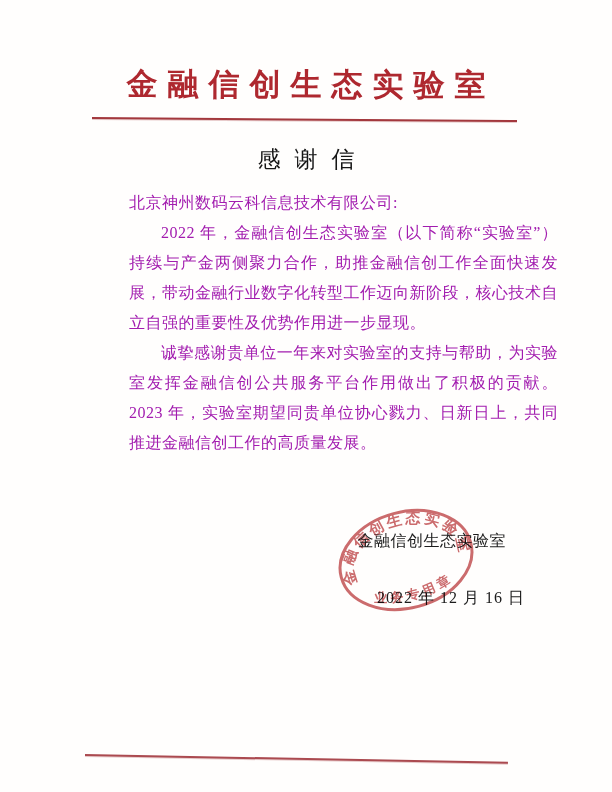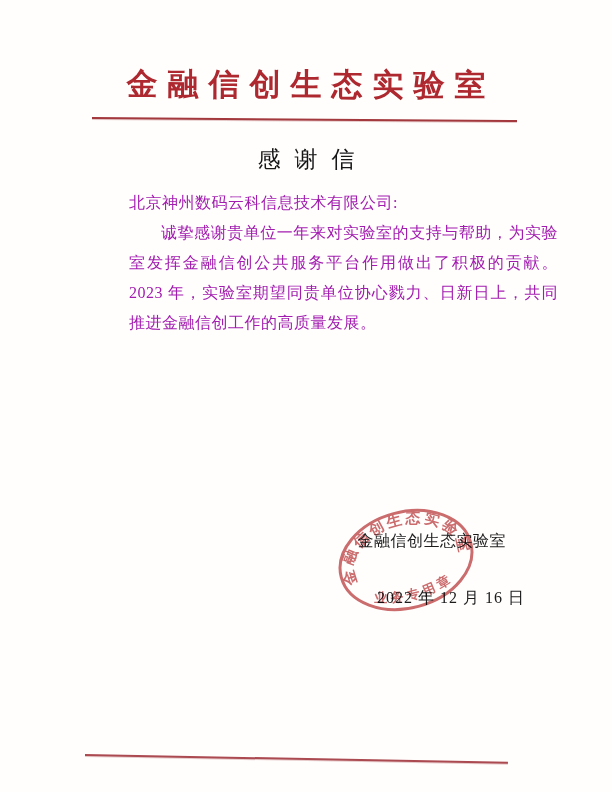--- a/index.html
+++ b/index.html
@@ -115,20 +115,21 @@
 <div class="page">
 
   <h1 class="letterhead-title">金融信创生态实验室</h1>
 
   <div class="rule rule-top"></div>
 
   <h2 class="letter-title">感谢信</h2>
 
   <div class="body-text">
     <p class="recipient">北京神州数码云科信息技术有限公司:</p>
+    <p class="para">2022 年，金融信创生态实验室（以下简称“实验室”）持续与产金两侧聚力合作，助推金融信创工作全面快速发展，带动金融行业数字化转型工作迈向新阶段，核心技术自立自强的重要性及优势作用进一步显现。</p>
     <p class="para">诚挚感谢贵单位一年来对实验室的支持与帮助，为实验室发挥金融信创公共服务平台作用做出了积极的贡献。2023 年，实验室期望同贵单位协心戮力、日新日上，共同推进金融信创工作的高质量发展。</p>
   </div>
 
   <div class="sig-line sig-org">金融信创生态实验室</div>
 
 
   <div class="sig-line sig-date">2022 年 12 月 16 日</div>
 
   <div class="stamp">
     <svg width="160" height="120" viewBox="0 0 160 120">

